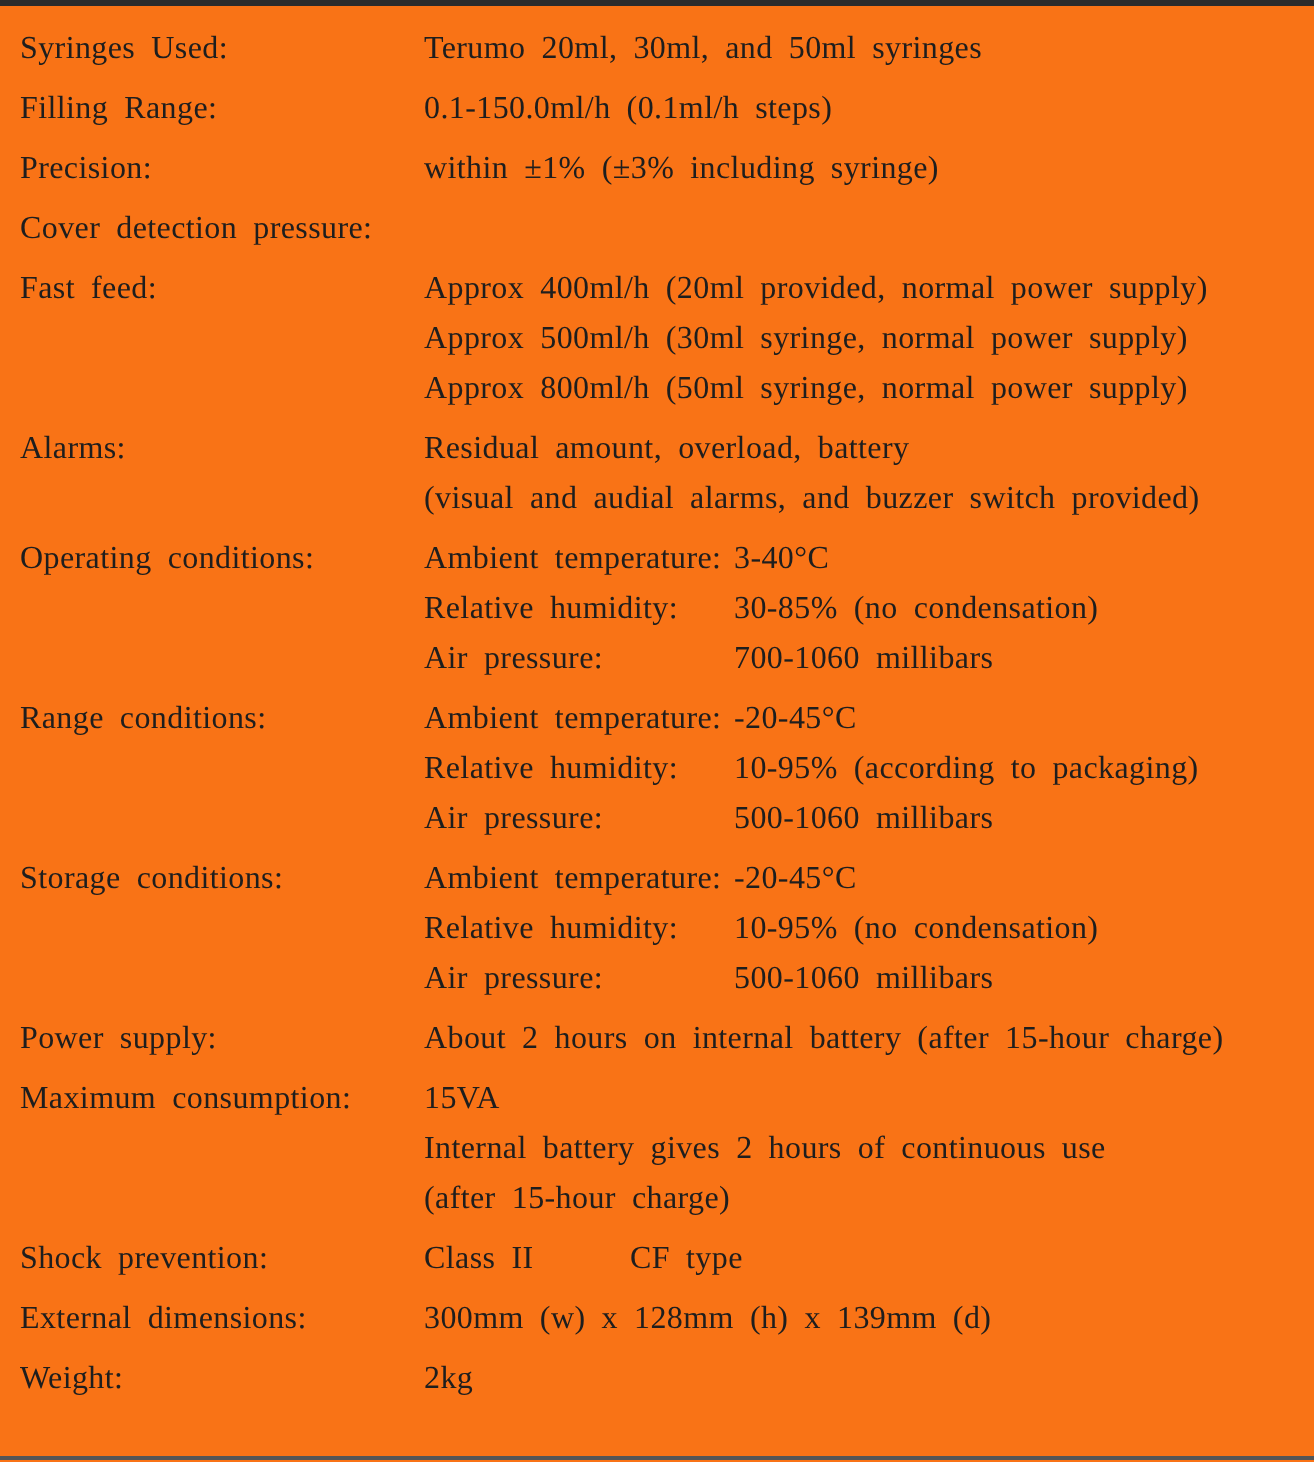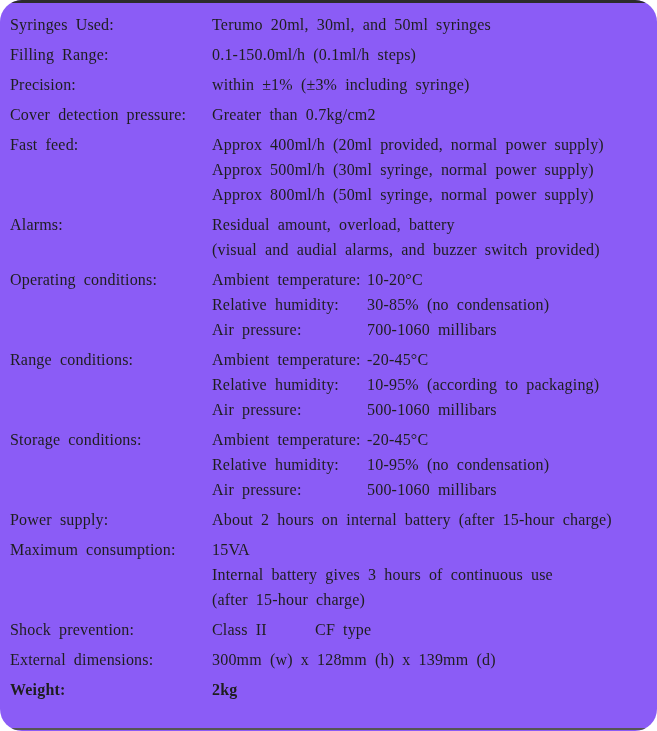--- a/index.html
+++ b/index.html
@@ -19,34 +19,34 @@
     letter-spacing:0.2px;
   }
   .top-rule {
     position:absolute; top:0; left:0; right:0; height:3px;
   }
   .bottom-rule {
     position:absolute; bottom:1px; left:0; right:0; height:2px;
   }
   .rows { position:relative; }
   .row { display:flex; margin-bottom:5px; }
-  .row:last-child { margin-bottom:0;font-weight:bold; }
+  .row:last-child { margin-bottom:0; }
   .label {
     flex:0 0 202px; width:202px;
     line-height:25px;
     white-space:nowrap;
   }
   .value { flex:1; min-width:0; }
   .line { line-height:25px; white-space:nowrap; }
   .sub { display:inline-block; width:155px; }
 </style>
 </head>
 <body>
 
-<div class="sheet" style="background: #8b5cf6; color: rgb(30, 30, 30); border-radius: 22px;">
+<div class="sheet" style="background: #f97316; color: rgb(30, 30, 30);">
   <div class="top-rule" style="background: rgb(44, 44, 44);"></div>
   <div class="rows" id="rows">
   <div class="row">
     <div class="label">Syringes Used:</div>
     <div class="value">
           <div class="line">Terumo 20ml, 30ml, and 50ml syringes</div>
         </div>
   </div>
 
   <div class="row">
@@ -58,23 +58,20 @@
 
   <div class="row">
     <div class="label">Precision:</div>
     <div class="value">
           <div class="line">within ±1% (±3% including syringe)</div>
         </div>
   </div>
 
   <div class="row">
     <div class="label">Cover detection pressure:</div>
-    <div class="value">
-          <div class="line">Greater than 0.7kg/cm2</div>
-        </div>
   </div>
 
   <div class="row">
     <div class="label">Fast feed:</div>
     <div class="value">
           <div class="line">Approx 400ml/h (20ml provided, normal power supply)</div>
           <div class="line">Approx 500ml/h (30ml syringe, normal power supply)</div>
           <div class="line">Approx 800ml/h (50ml syringe, normal power supply)</div>
         </div>
   </div>
@@ -83,21 +80,21 @@
     <div class="label">Alarms:</div>
     <div class="value">
           <div class="line">Residual amount, overload, battery</div>
           <div class="line">(visual and audial alarms, and buzzer switch provided)</div>
         </div>
   </div>
 
   <div class="row">
     <div class="label">Operating conditions:</div>
     <div class="value">
-          <div class="line"><span class="sub">Ambient temperature:</span><span>10-20°C</span></div>
+          <div class="line"><span class="sub">Ambient temperature:</span><span>3-40°C</span></div>
           <div class="line"><span class="sub">Relative humidity:</span><span>30-85% (no condensation)</span></div>
           <div class="line"><span class="sub">Air pressure:</span><span>700-1060 millibars</span></div>
         </div>
   </div>
 
   <div class="row">
     <div class="label">Range conditions:</div>
     <div class="value">
           <div class="line"><span class="sub">Ambient temperature:</span><span>-20-45°C</span></div>
           <div class="line"><span class="sub">Relative humidity:</span><span>10-95% (according to packaging)</span></div>
@@ -118,21 +115,21 @@
     <div class="label">Power supply:</div>
     <div class="value">
           <div class="line">About 2 hours on internal battery (after 15-hour charge)</div>
         </div>
   </div>
 
   <div class="row">
     <div class="label">Maximum consumption:</div>
     <div class="value">
           <div class="line">15VA</div>
-          <div class="line">Internal battery gives 3 hours of continuous use</div>
+          <div class="line">Internal battery gives 2 hours of continuous use</div>
           <div class="line">(after 15-hour charge)</div>
         </div>
   </div>
 
   <div class="row">
     <div class="label">Shock prevention:</div>
     <div class="value">
           <div class="line">Class II&nbsp;&nbsp;&nbsp;&nbsp;&nbsp;&nbsp;CF type</div>
         </div>
   </div>

